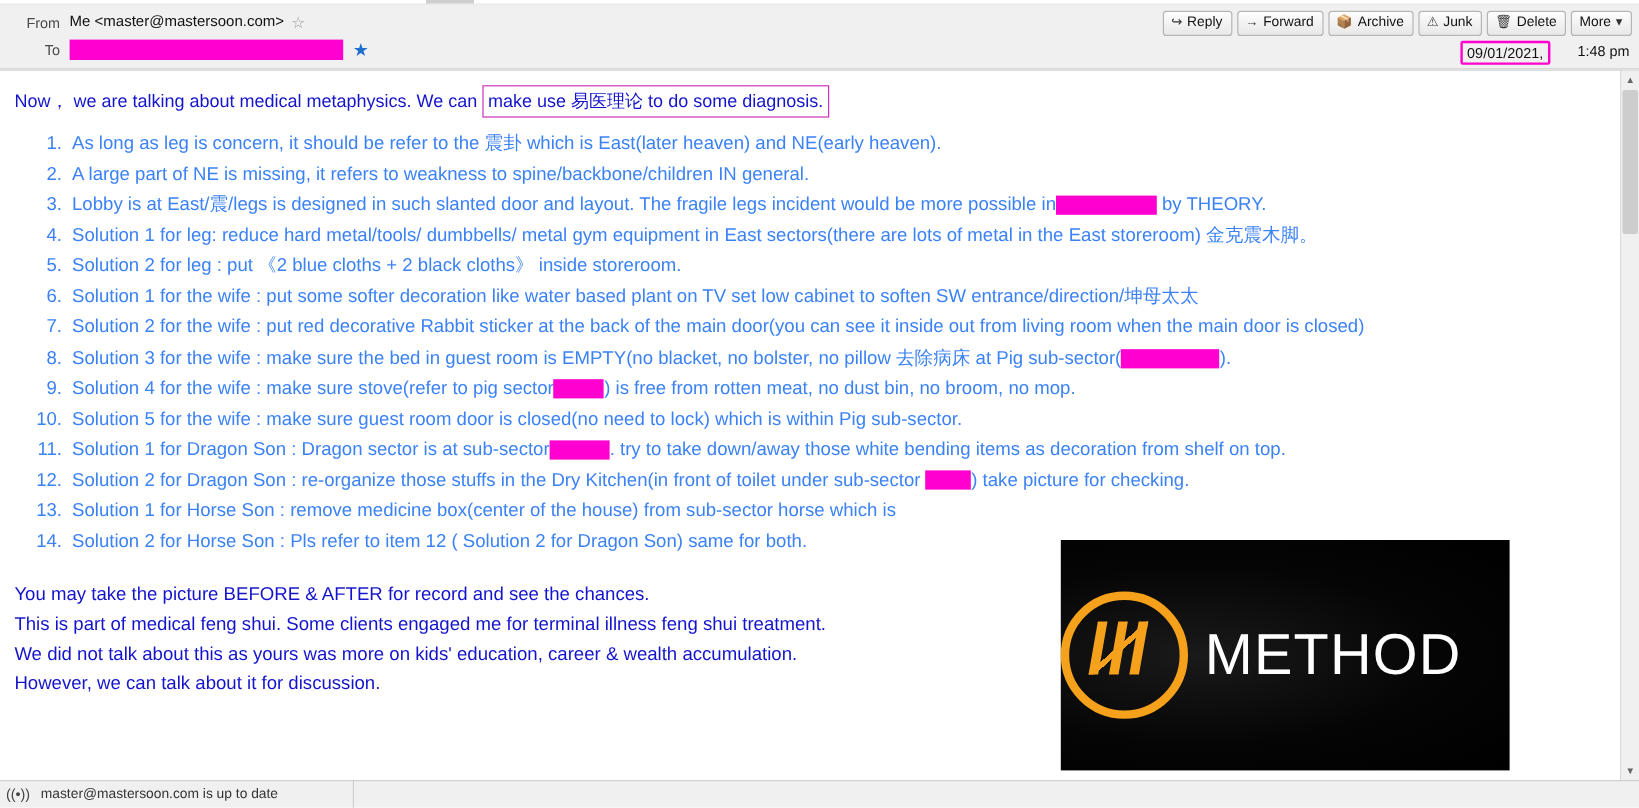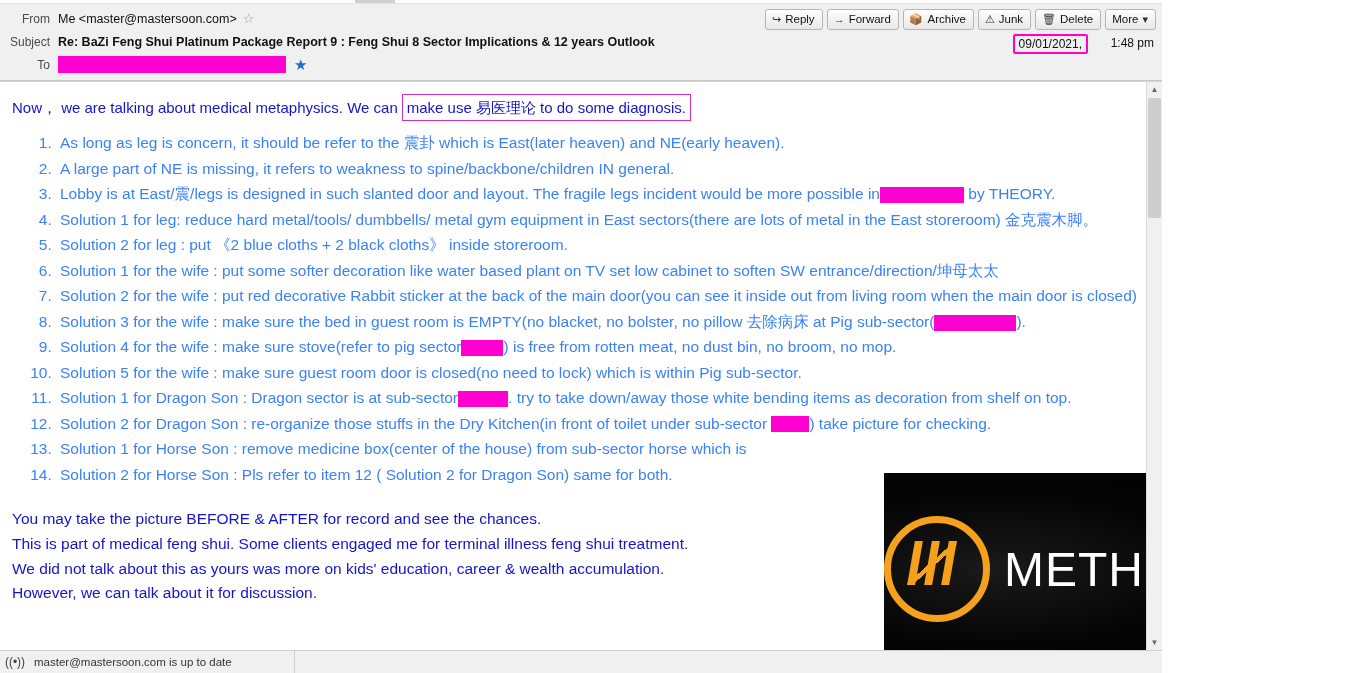--- a/index.html
+++ b/index.html
@@ -10,21 +10,21 @@
     width: 1366px;
     height: 673px;
     background: #ffffff;
     font-family: "Liberation Sans", sans-serif;
     font-size: 13px;
     color: #000;
     overflow: hidden;
     position: relative;
   }
   .app {
-    width: 1162px;
+    width: 1366px;
     height: 673px;
     display: flex;
     flex-direction: column;
     position: relative;
   }
 
   
   .header {
     background: #f0f0f0;
     border-bottom: 1px solid #c8c8c8;
@@ -43,21 +43,20 @@
     text-align: right;
     padding-right: 8px;
     color: #4a4a4a;
     font-size: 12px;
     flex: 0 0 auto;
   }
   .hdr-value {
     font-size: 12.5px;
     color: #111;
     display: flex;
-    align-items: center;
   }
   .hdr-value.subject {
     font-weight: bold;
     font-size: 12.5px;
   }
   .star {
     color: #9a9a9a;
     margin-left: 6px;
     font-size: 13px;
   }
@@ -304,24 +303,20 @@
   <div class="header">
 
     <div class="hdr-row">
       <div class="hdr-label">From</div>
       <div class="hdr-value">
         <span>Me &lt;master@mastersoon.com&gt;</span>
         <span class="star">☆</span>
       </div>
     </div>
 
-    <div class="hdr-row">
-      <div class="hdr-label">Subject</div>
-      <div class="hdr-value subject">Re: BaZi Feng Shui Platinum Package Report 9 : Feng Shui 8 Sector Implications &amp; 12 years Outlook</div>
-    </div>
 
     <div class="hdr-row">
       <div class="hdr-label">To</div>
       <div class="hdr-value">
         <span class="redact to"></span>
         <span class="star blue">★</span>
       </div>
     </div>
 
     <div class="toolbar">

